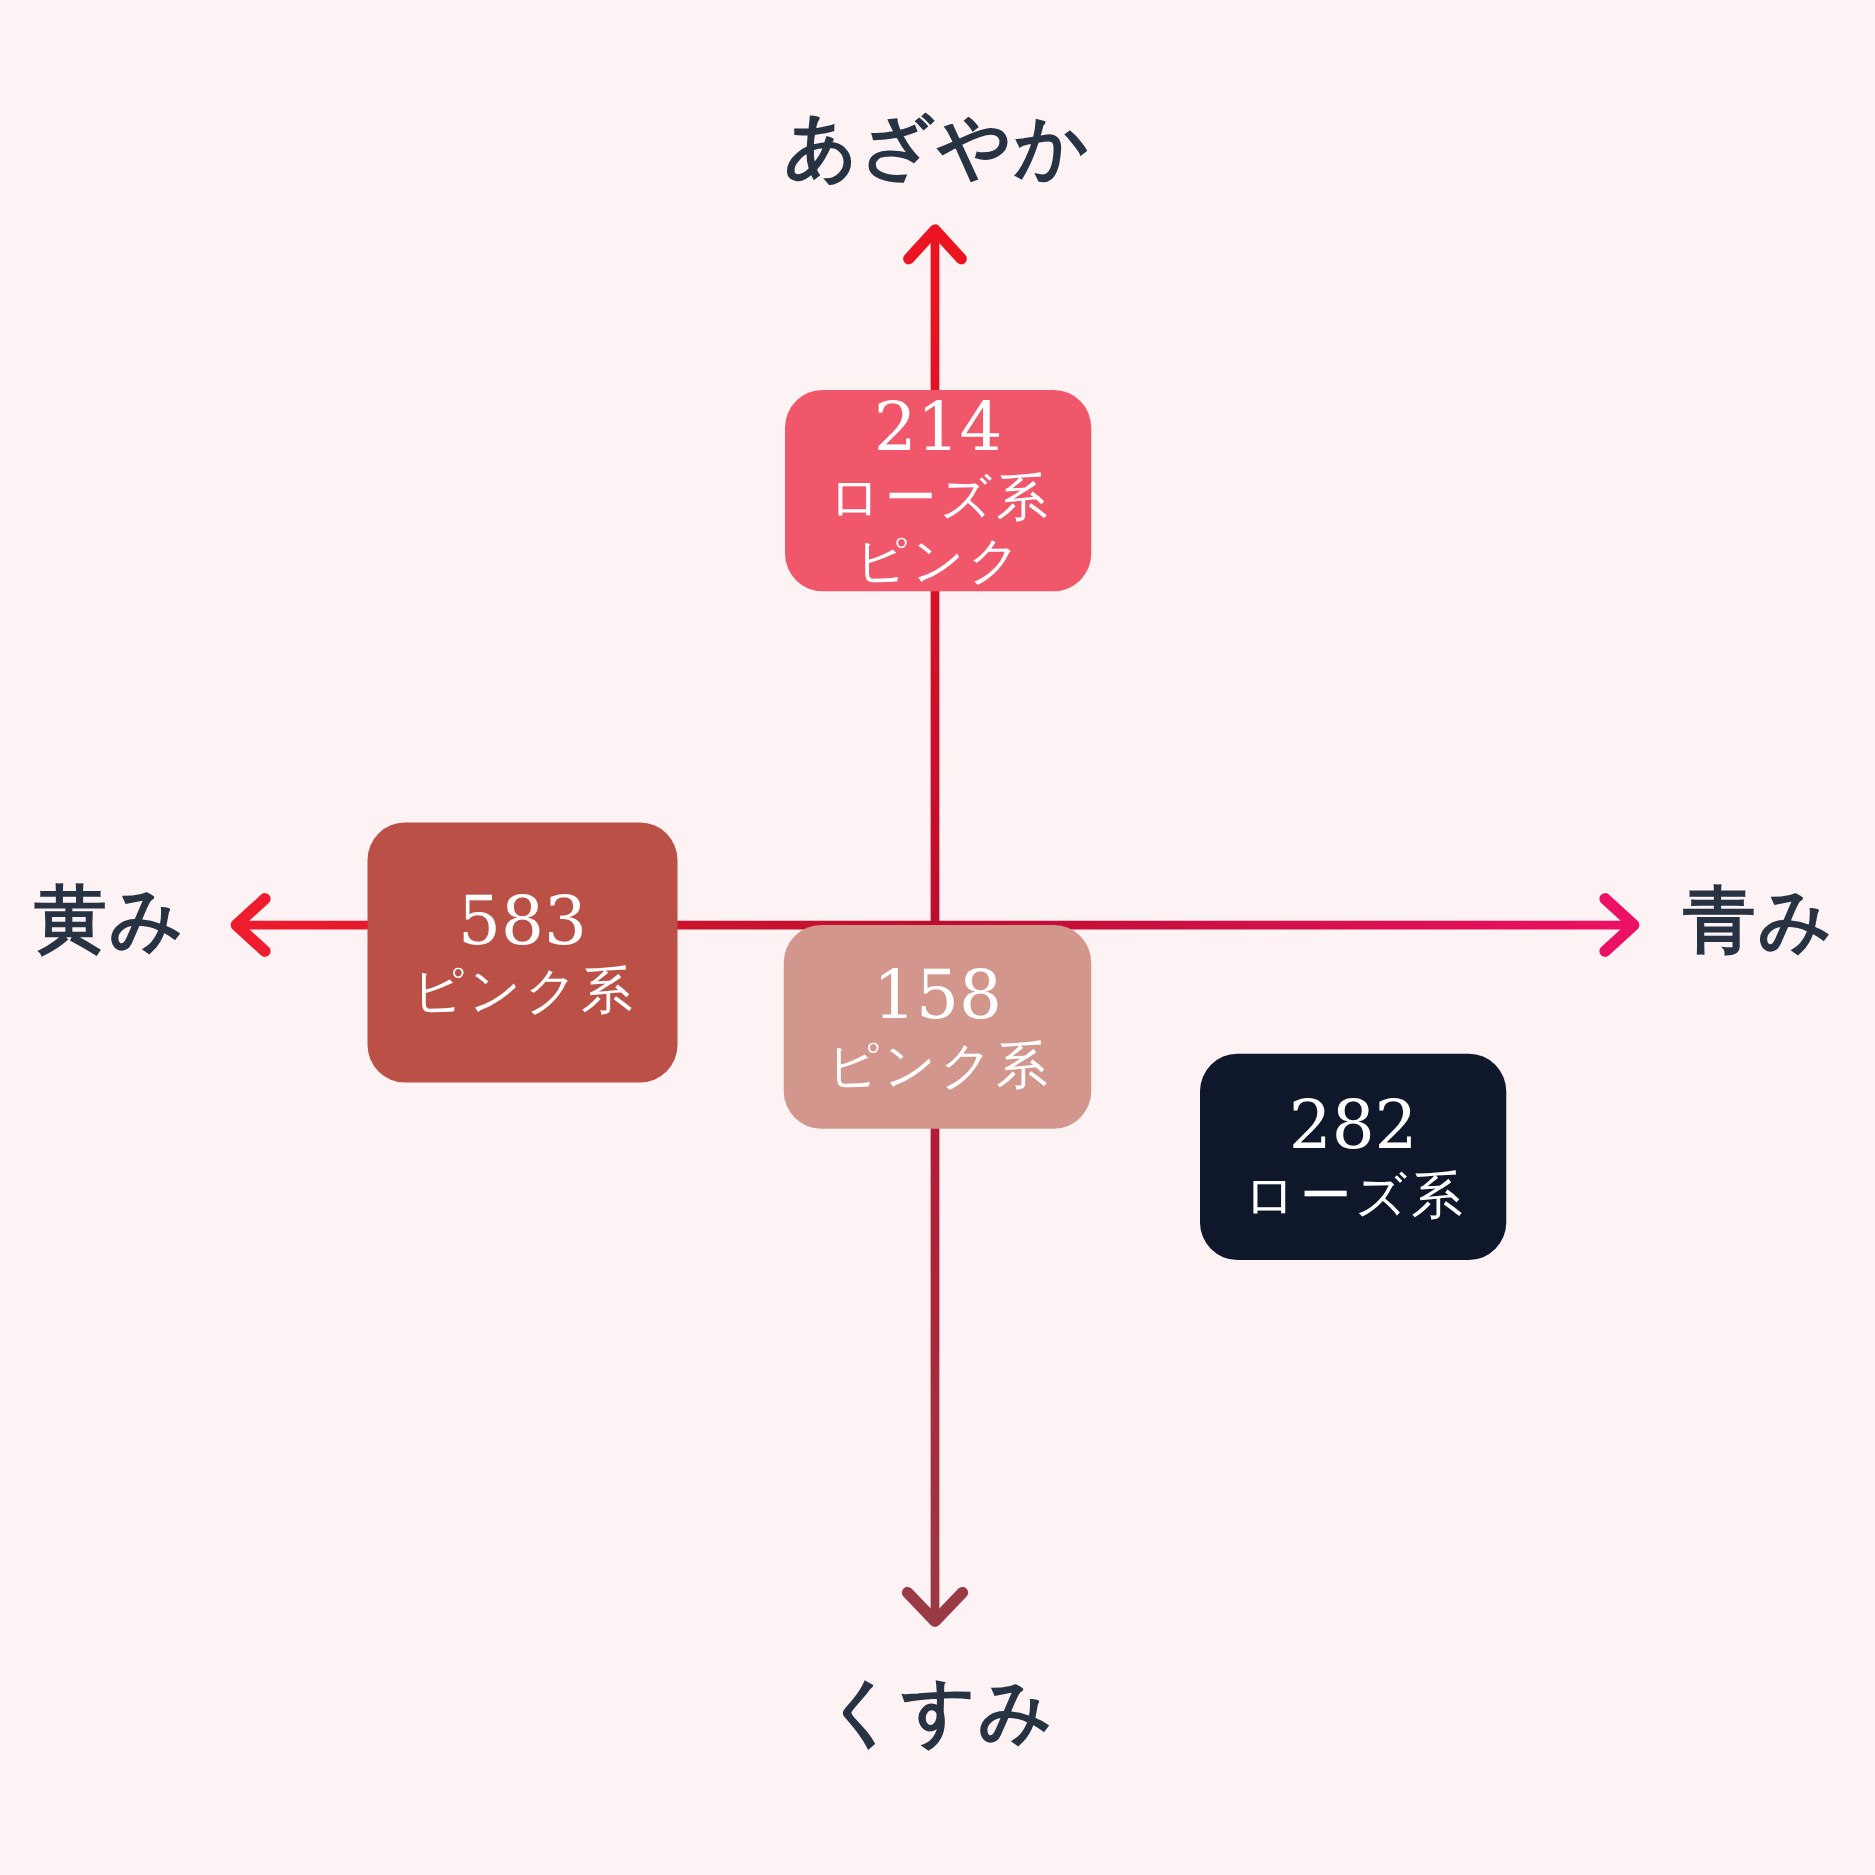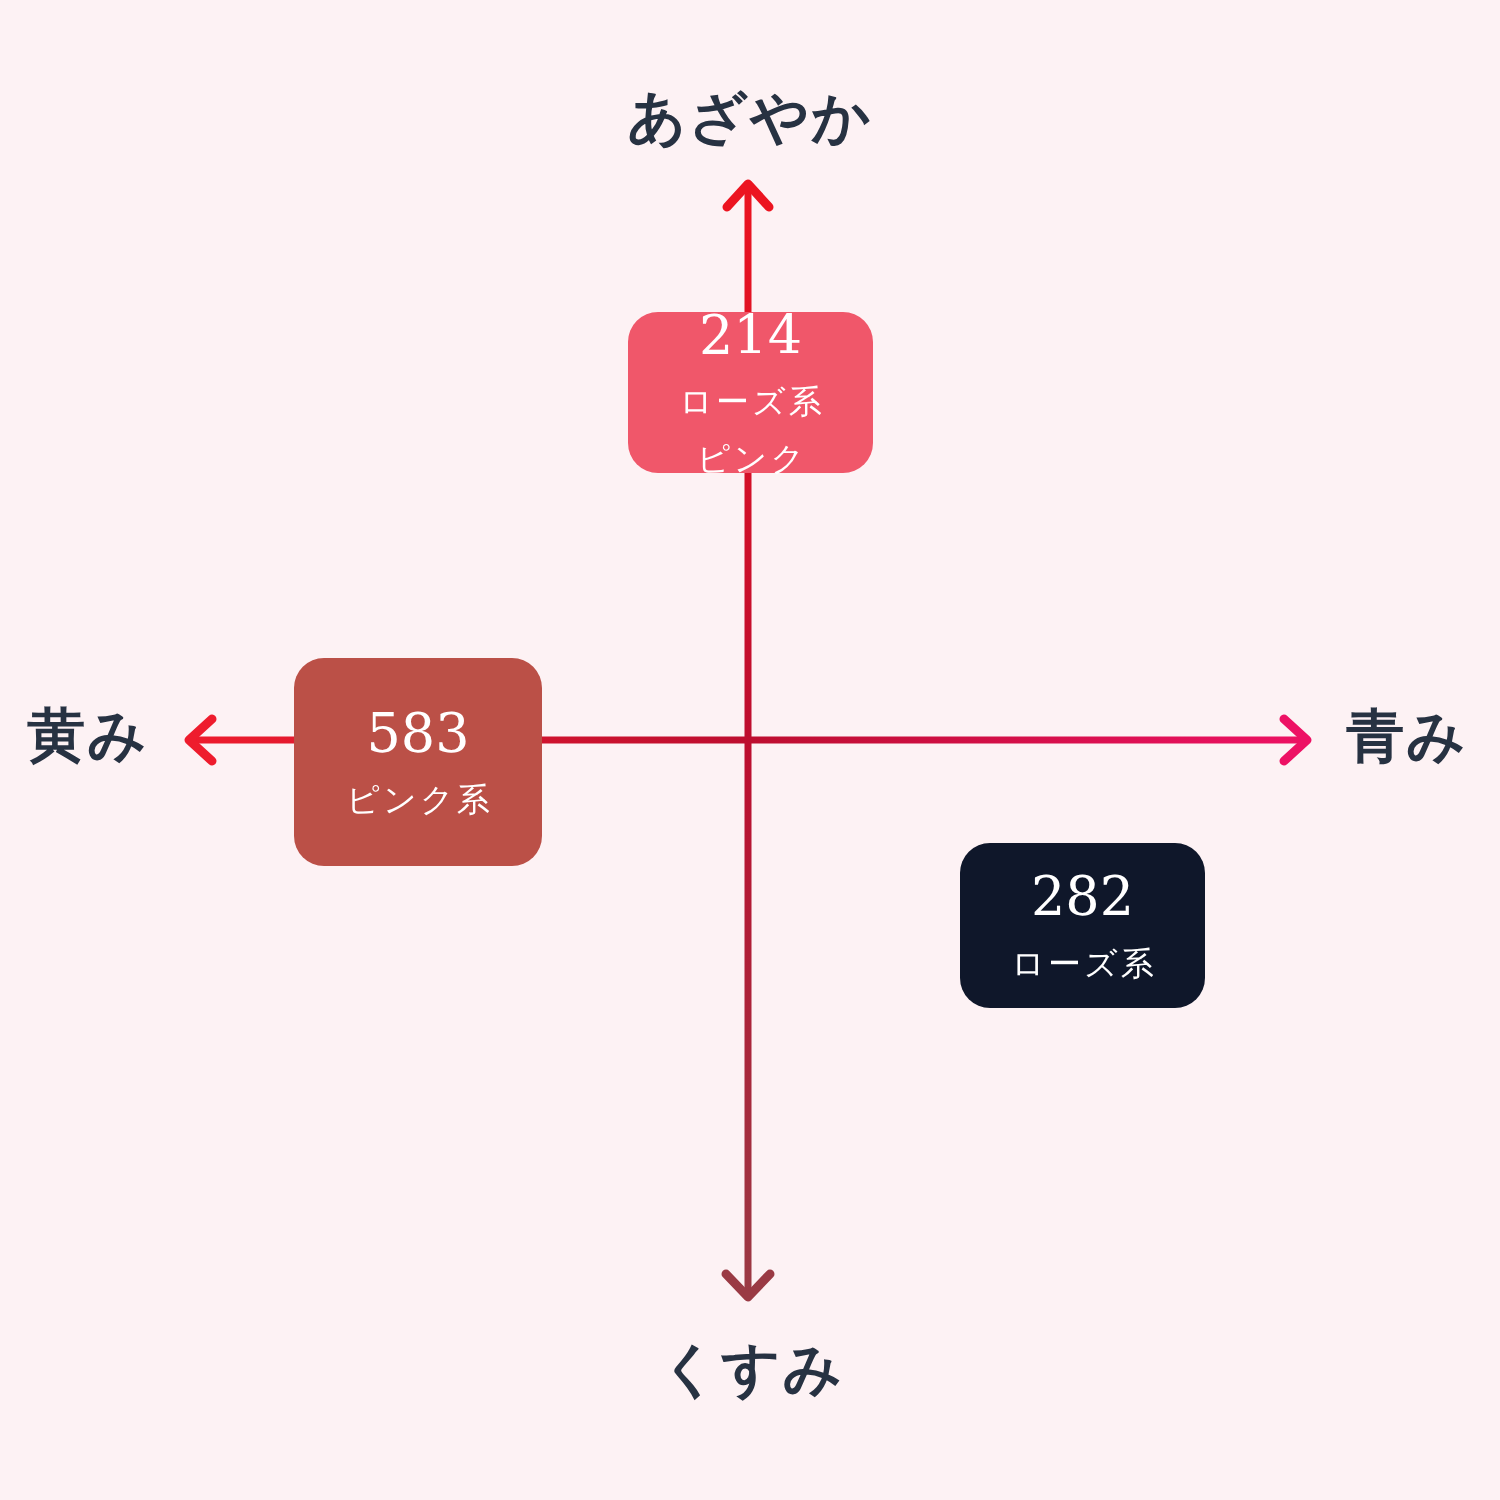--- a/index.html
+++ b/index.html
@@ -45,28 +45,27 @@
     position: absolute;
     z-index: 2;
     border-radius: 30px;
     color: #ffffff;
     display: flex;
     flex-direction: column;
     align-items: center;
     justify-content: center;
     text-align: center;
     font-family: "DejaVu Serif", "Liberation Serif", serif;
-    gap: 16px;
   }
   .box .num {
     font-size: 54px;
     line-height: 1.12;
   }
   .box .sub {
-    font-size: 33px;
+    font-size: 41px;
     line-height: 1.22;
     letter-spacing: 3px;
     text-indent: 3px;
     text-align: center;
   }
   #box-214 { left: 628px; top: 312px; width: 245px; height: 161px; background: #f0576a; }
   #box-583 { left: 294px; top: 658px; width: 248px; height: 208px; background: #bb5047; }
   #box-158 { left: 627px; top: 740px; width: 246px; height: 163px; background: #d2968c; }
   #box-282 { left: 960px; top: 843px; width: 245px; height: 165px; background: #8e2a33; }
 </style>
@@ -118,19 +117,23 @@
     <div class="num">214</div>
     <div class="sub">ローズ系</div>
     <div class="sub">ピンク</div>
   </div>
 
   <div id="box-583" class="box" style="background-color: rgb(187, 80, 71);">
     <div class="num">583</div>
     <div class="sub">ピンク系</div>
   </div>
 
+  <div id="box-158" class="box" style="background-color: rgb(210, 150, 140);">
+    <div class="num">158</div>
+    <div class="sub">ピンク系</div>
+  </div>
 
   <div id="box-282" class="box" style="background-color: #0f172a;">
     <div class="num">282</div>
     <div class="sub">ローズ系</div>
   </div>
 
 </div>
 
 </body></html>

